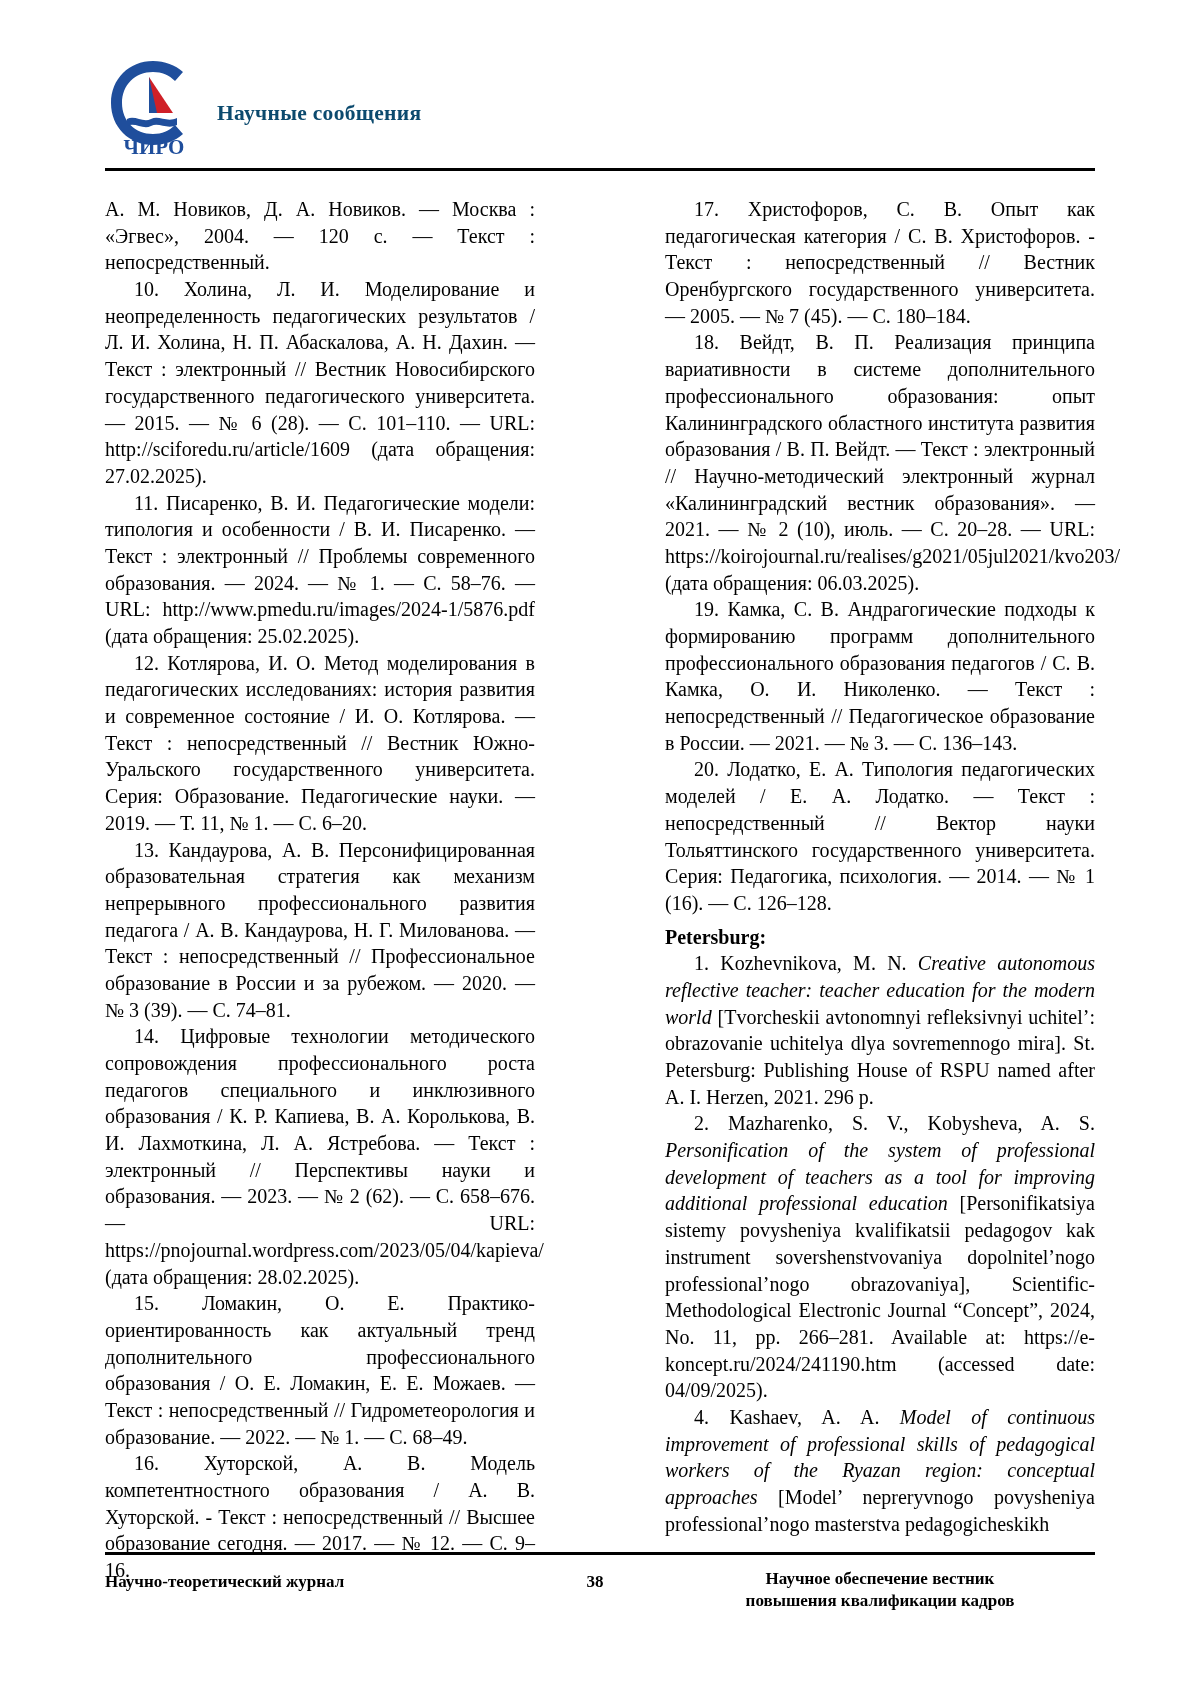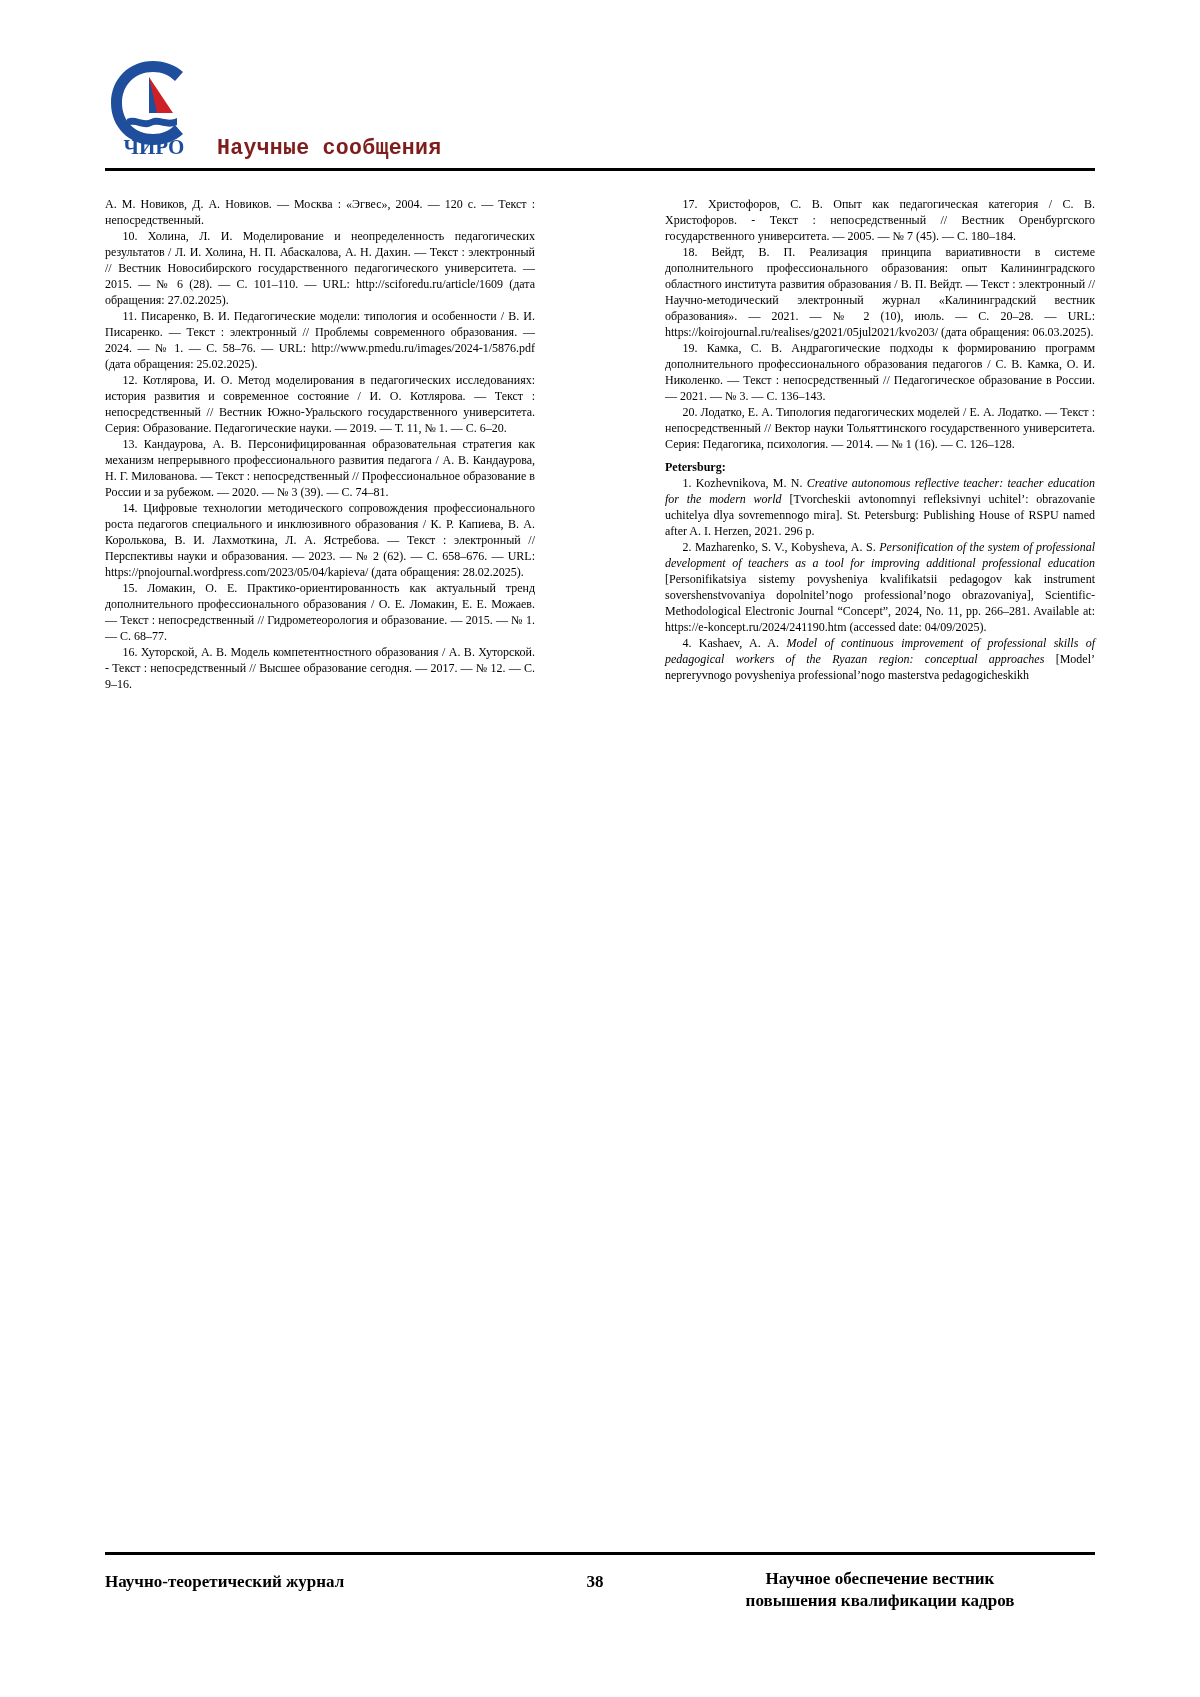--- a/index.html
+++ b/index.html
@@ -36,26 +36,25 @@
     left: 0;
     top: 0;
     width: 98px;
     height: 103px;
   }
   .logo svg { display: block; }
   .header-title {
     position: absolute;
     left: 112px;
     top: 46px;
-    font-family: Liberation Mono, monospace;
+    font-family: Liberation Serif, serif;
     font-weight: bold;
     font-size: 21.5px;
     letter-spacing: 0.3px;
-    color: #7f1d1d;
-    margin-top: 35px;
+    color: #0c4a6e;
   }
   .header-rule {
     position: absolute;
     left: 105px;
     top: 168px;
     width: 990px;
     height: 2.5px;
     background: #000;
   }
 
@@ -64,21 +63,21 @@
     position: absolute;
     left: 105px;
     top: 196px;
     width: 990px;
     height: 1225px;
   }
   .col {
     position: absolute;
     top: 0;
     width: 430px;
-    font-size: 12px;
+    font-size: 20px;
     line-height: 1.335;
     text-align: justify;
     text-justify: inter-word;
     hyphens: manual;
   }
   .col-left { left: 0; }
   .col-right { left: 560px; }
 
   .col p {
     margin: 0;
@@ -162,21 +161,21 @@
 
   <div class="cols">
 
     <div class="col col-left">
       <p class="noindent">А. М. Новиков, Д. А. Новиков. — Москва : «Эгвес», 2004. — 120 с. — Текст : непосредственный.</p>
       <p>10. Холина, Л. И. Моделирование и неопределенность педагогических результатов / Л. И. Холина, Н. П. Абаскалова, А. Н. Дахин. — Текст : электронный // Вестник Новосибирского государственного педагогического университета. — 2015. — № 6 (28). — С. 101–110. — URL: http://sciforedu.ru/article/1609 (дата обращения: 27.02.2025).</p>
       <p>11. Писаренко, В. И. Педагогические модели: типология и особенности / В. И. Писаренко. — Текст : электронный // Проблемы современного образования. — 2024. — № 1. — С. 58–76. — URL: http://www.pmedu.ru/images/2024-1/5876.pdf (дата обращения: 25.02.2025).</p>
       <p>12. Котлярова, И. О. Метод моделирования в педагогических исследованиях: история развития и современное состояние / И. О. Котлярова. — Текст : непосредственный // Вестник Южно-Уральского государственного университета. Серия: Образование. Педагогические науки. — 2019. — Т. 11, № 1. — С. 6–20.</p>
       <p>13. Кандаурова, А. В. Персонифицированная образовательная стратегия как механизм непрерывного профессионального развития педагога / А. В. Кандаурова, Н. Г. Милованова. — Текст : непосредственный // Профессиональное образование в России и за рубежом. — 2020. — № 3 (39). — С. 74–81.</p>
       <p>14. Цифровые технологии методического сопровождения профессионального роста педагогов специального и инклюзивного образования / К. Р. Капиева, В. А. Королькова, В. И. Лахмоткина, Л. А. Ястребова. — Текст : электронный // Перспективы науки и образования. — 2023. — № 2 (62). — С. 658–676. — URL: https://pnojournal.wordpress.com/2023/05/04/kapieva/ (дата обращения: 28.02.2025).</p>
-      <p>15. Ломакин, О. Е. Практико-ориентированность как актуальный тренд дополнительного профессионального образования / О. Е. Ломакин, Е. Е. Можаев. — Текст : непосредственный // Гидрометеорология и образование. — 2015. — № 1. — С. 68–77.</p>
+      <p>15. Ломакин, О. Е. Практико-ориентированность как актуальный тренд дополнительного профессионального образования / О. Е. Ломакин, Е. Е. Можаев. — Текст : непосредственный // Гидрометеорология и образование. — 2022. — № 1. — С. 68–49.</p>
       <p>16. Хуторской, А. В. Модель компетентностного образования / А. В. Хуторской. - Текст : непосредственный // Высшее образование сегодня. — 2017. — № 12. — С. 9–16.</p>
     </div>
 
     <div class="col col-right">
       <p>17. Христофоров, С. В. Опыт как педагогическая категория / С. В. Христофоров. - Текст : непосредственный // Вестник Оренбургского государственного университета. — 2005. — № 7 (45). — С. 180–184.</p>
       <p>18. Вейдт, В. П. Реализация принципа вариативности в системе дополнительного профессионального образования: опыт Калининградского областного института развития образования / В. П. Вейдт. — Текст : электронный // Научно-методический электронный журнал «Калининградский вестник образования». — 2021. — № 2 (10), июль. — С. 20–28. — URL: https://koirojournal.ru/realises/g2021/05jul2021/kvo203/ (дата обращения: 06.03.2025).</p>
       <p>19. Камка, С. В. Андрагогические подходы к формированию программ дополнительного профессионального образования педагогов / С. В. Камка, О. И. Николенко. — Текст : непосредственный // Педагогическое образование в России. — 2021. — № 3. — С. 136–143.</p>
       <p>20. Лодатко, Е. А. Типология педагогических моделей / Е. А. Лодатко. — Текст : непосредственный // Вектор науки Тольяттинского государственного университета. Серия: Педагогика, психология. — 2014. — № 1 (16). — С. 126–128.</p>
 
       <p class="refhead">Petersburg:</p>

